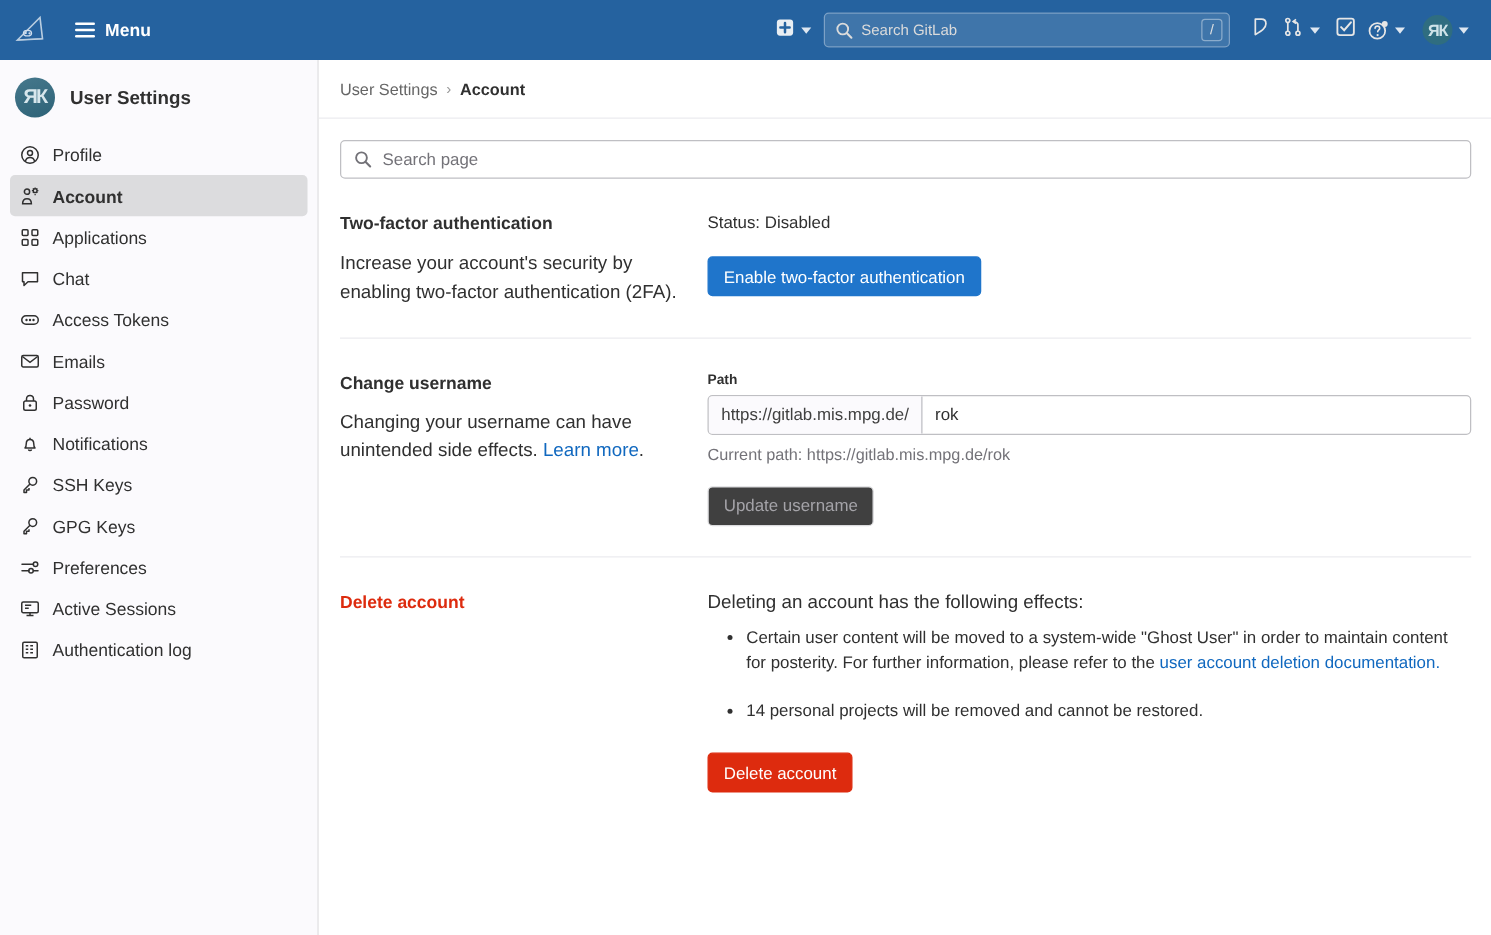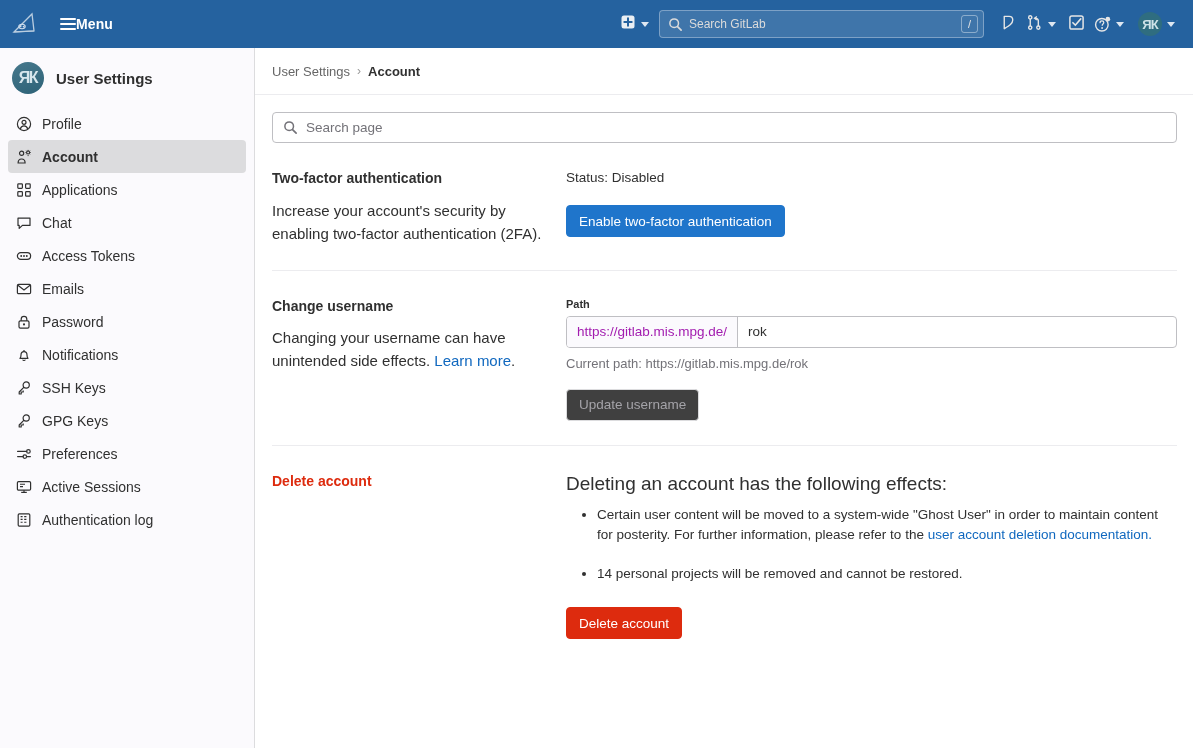--- a/index.html
+++ b/index.html
@@ -22,21 +22,21 @@
     display: flex; align-items: center;
   }
   .nav-left { display: flex; align-items: center; height: 48px; }
   .logo-btn {
     width: 48px; height: 48px;
     display: flex; align-items: center; justify-content: center;
     cursor: pointer;
   }
   .logo-btn svg { display: block; }
   .menu-btn {
-    display: flex; align-items: center; 
+    display: flex; align-items: center; gap: 8px;
     height: 32px; padding: 0 8px; margin-left: 4px;
     border-radius: 4px; cursor: pointer;
   }
   .hamburger {
     width: 16px; height: 12px;
     display: flex; flex-direction: column; justify-content: space-between;
   }
   .hamburger i { display: block; height: 2px; background: #fff; border-radius: 1px; }
   .menu-label {
     color: #fff; font-size: 14px; font-weight: bold; letter-spacing: .1px;
@@ -214,38 +214,38 @@
     border: 1px solid #bfbfc3;
     border-radius: 4px;
     overflow: hidden;
     background: #fff;
   }
   .input-prefix {
     display: flex; align-items: center;
     padding: 0 10px;
     background: #fbfafd;
     border-right: 1px solid #bfbfc3;
-    color: #a21caf; font-size: 13.5px;
+    color: #404040; font-size: 13.5px;
     white-space: nowrap;
   }
   .input-main {
     flex: 1 1 auto;
     border: 0; outline: none;
     padding: 0 10px;
     font-size: 13.5px; font-family: inherit; color: #303030;
     background: transparent;
     min-width: 0;
   }
   .help-text {
     font-size: 13px; color: #737278;
     margin: 8px 0 0 0;
   }
   .spacer-btn { margin-top: 18px; }
 
-  .effects-intro { font-size: 19px; color: #303030; margin: 0 0 10px 0; }
+  .effects-intro { font-size: 15px; color: #303030; margin: 0 0 10px 0; }
   ul.effects {
     margin: 0 0 0 0; padding-left: 31px;
     list-style: disc;
   }
   ul.effects li {
     font-size: 13.5px; color: #303030; line-height: 1.55;
     margin-bottom: 18px;
   }
   ul.effects li:last-child { margin-bottom: 0; }
   .delete-btn-wrap { margin-top: 22px; }

